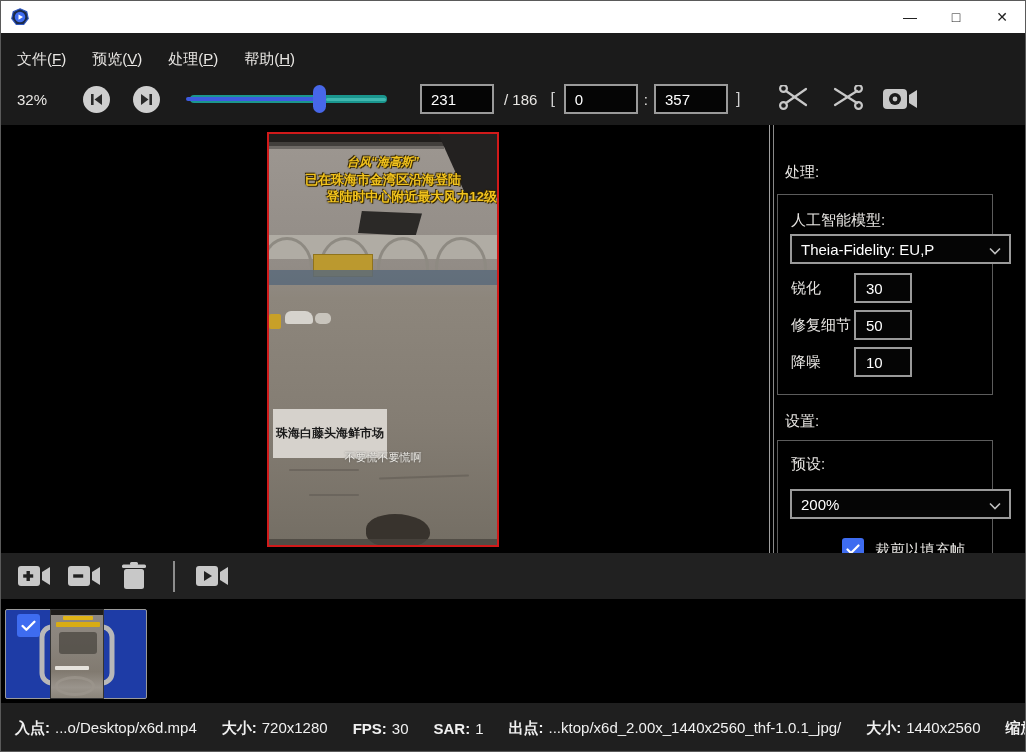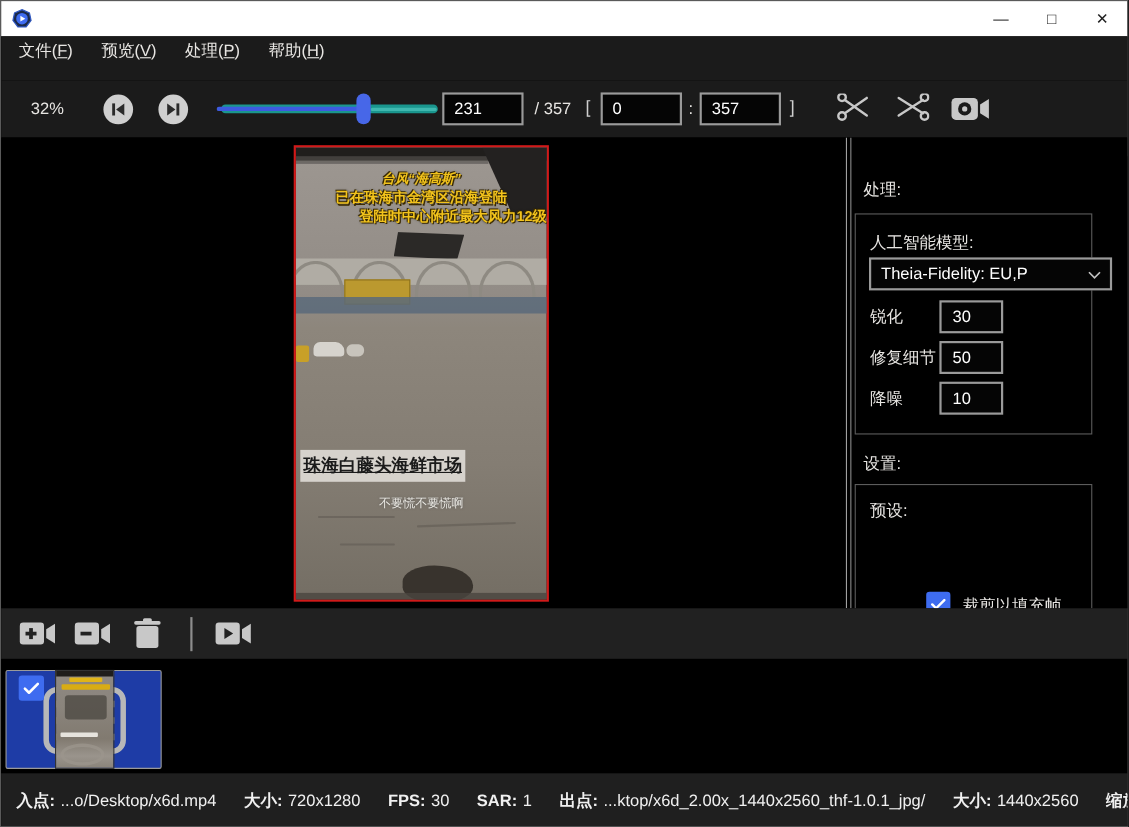--- a/index.html
+++ b/index.html
@@ -8,39 +8,39 @@
   .window { position:relative; width:1026px; height:752px; background:#000; border:1px solid #5a5a5a; overflow:hidden; }
 
   
   .titlebar { position:absolute; left:0; top:0; width:100%; height:32px; background:#ffffff; display:flex; align-items:center; }
   .logo { width:18px; height:18px; margin-left:10px; }
   .title-text { margin-left:8px; font-size:14px; color:#111; }
   .win-controls { margin-left:auto; display:flex; height:100%; }
   .win-btn { width:46px; height:100%; display:flex; align-items:center; justify-content:center; font-size:14px; color:#222; cursor:default; }
 
   
-  .menubar { position:absolute; left:0; top:32px; width:100%; height:40px; background:#1b1b1b; display:flex; align-items:flex-start; }
+  .menubar { position:absolute; left:0; top:32px; width:100%; height:40px; background:#1b1b1b; display:flex; align-items:flex-end; }
   .menu-item { color:#e8e6e3; font-size:15px; margin-left:22px; padding:4px 2px; }
   .menu-item:first-child { margin-left:14px; }
   .menu-item .u { text-decoration:underline; }
 
   
   .toolbar { position:absolute; left:0; top:72px; width:100%; height:52px; background:#1b1b1b; display:flex; align-items:center; color:#e8e6e3; }
-  .zoom-label { margin-left:27px; font-size:15px; width:36px; }
+  .zoom-label { margin-left:16px; font-size:15px; width:36px; }
   .circle-btn { width:27px; height:27px; border-radius:50%; background:#cfcfcf; display:flex; align-items:center; justify-content:center; }
   .circle-btn svg { display:block; }
   .skip-start-btn { margin-left:30px; }
   .skip-end-btn { margin-left:23px; }
   .slider { position:relative; margin-left:26px; width:205px; height:28px; }
   .slider .track { position:absolute; left:4px; right:4px; top:10px; height:8px; background:#1a968e; border-radius:4px; }
   .slider .done-line { position:absolute; left:0; top:12px; height:4px; background:#3d5be0; border-radius:2px; }
   .slider .rest-line { position:absolute; top:13px; height:3px; background:#3fb8b0; border-radius:2px; }
   .slider .handle { position:absolute; top:0; width:13px; height:28px; background:#4767e8; border-radius:7px; }
   .frame-input, .range-input { height:30px; background:#050505; border:2px solid #9a9a9a; color:#fff; font-size:15px; font-family:"Liberation Sans", sans-serif; padding-left:9px; width:74px; }
-  .frame-input { margin-left:0; }
+  .frame-input { margin-left:29px; }
   .total-label { margin-left:10px; font-size:15px; }
   .bracket { font-size:16px; color:#cfcfcf; }
   .b-open { margin-left:13px; }
   .range-start { margin-left:9px; }
   .colon { margin-left:6px; font-size:15px; }
   .range-end { margin-left:6px; }
   .b-close { margin-left:8px; }
   .tool-icon { color:#c8c8c8; display:flex; align-items:center; }
   .trim-btn { margin-left:38px; }
   .split-btn { margin-left:21px; }
@@ -60,21 +60,21 @@
   .pv-h2 { top:37px; font-size:13px; }
   .pv-h3 { top:54px; font-size:13px;text-align:right; }
   .pv-mirror { left:89px; top:77px; width:64px; height:25px; background:#2b2927; clip-path:polygon(6% 0,100% 10%,90% 100%,0 88%); }
   .pv-bridge { left:0; top:101px; width:100%; height:24px; background:#b0aca4; }
   .pv-arch { position:absolute; top:2px; width:52px; height:34px; border:3px solid #8e8a82; border-bottom:none; border-radius:50% 50% 0 0 / 90% 90% 0 0; }
   .pv-truck { left:44px; top:120px; width:60px; height:23px; background:#bb992f; border:1px solid #8f731d; }
   .pv-barrier { left:0; top:136px; width:100%; height:15px; background:#5a6a7a; opacity:.85; }
   .pv-car1 { left:16px; top:177px; width:28px; height:13px; background:#dedbd6; border-radius:6px 8px 3px 3px; opacity:.9; }
   .pv-car2 { left:46px; top:179px; width:16px; height:11px; background:#d2cfc8; border-radius:5px; opacity:.85; }
   .pv-yellowbit { left:0; top:180px; width:12px; height:15px; background:#c8a028; border-radius:2px; }
-  .pv-market { left:4px; top:275px; background:#d6d2cc; color:#1b1b1b; font-size:16px; font-weight:bold; padding:4px 3px;text-decoration:underline; }
+  .pv-market { left:4px; top:275px; background:#d6d2cc; color:#1b1b1b; font-size:12px; font-weight:bold; padding:16px 3px; }
   .pv-caption { left:0; top:316px; width:100%; text-align:center; color:#eceae4; font-size:11px; text-shadow:0 0 2px #555; }
   .pv-streak { height:2px; background:#5f5a52; opacity:.55; border-radius:2px; }
   .pv-blob { left:97px; top:380px; width:64px; height:33px; background:#38332d; border-radius:45% 55% 40% 40%; }
   .pv-shore { left:0; top:405px; width:100%; height:10px; background:#4a453e; opacity:.8; }
 
   
   .splitter { position:absolute; left:768px; top:0; width:6px; height:100%; }
   .splitter .l1 { position:absolute; left:0; top:0; width:1px; height:100%; background:#a0a0a0; }
   .splitter .l2 { position:absolute; left:4px; top:0; width:1px; height:100%; background:#8a8a8a; }
 
@@ -163,21 +163,21 @@
     </div>
 
     <div class="slider">
       <div class="track"></div>
       <div class="done-line" style="width:133px;"></div>
       <div class="rest-line" style="left:140px; width:60px;"></div>
       <div class="handle" style="left:127px;"></div>
     </div>
 
     <input class="frame-input" value="231" style="">
-    <span class="total-label">/ 357</span>
+    <span class="total-label">/ 186</span>
 
     <span class="bracket b-open">[</span>
     <input class="range-input range-start" value="0" style="">
     <span class="colon">:</span>
     <input class="range-input range-end" value="357" style="">
     <span class="bracket b-close">]</span>
 
     <span class="tool-icon trim-btn">
       <svg width="32" height="28" viewBox="0 0 32 28" fill="none" stroke="currentColor" stroke-width="2.2" stroke-linecap="round">
         <line x1="28" y1="4" x2="8" y2="18"></line>
@@ -263,20 +263,28 @@
         <div class="param-row" style="top:152px;">
           <span class="param-label">降噪</span>
           <input class="param-input" value="10" style="">
         </div>
       </div>
 
       <div class="panel-heading heading-settings">设置:</div>
 
       <div class="groupbox group-settings">
         <div class="group-label" style="top:14px;">预设:</div>
+        <div class="dropdown" style="top:48px;">
+          <span class="dd-text">200%</span>
+          <span class="chev">
+            <svg width="12" height="8" viewBox="0 0 12 8" fill="none" stroke="currentColor" stroke-width="1.6">
+                <path d="M1 1.5 L6 6.5 L11 1.5"></path>
+              </svg>
+          </span>
+        </div>
         <div class="checkbox-row" style="top:97px;align-items:flex-end;">
           <span class="checkbox">
             <svg width="14" height="11" viewBox="0 0 14 11" fill="none" stroke="#fff" stroke-width="2.2" stroke-linecap="round" stroke-linejoin="round">
                 <path d="M1.5 5.5 L5 9 L12.5 1.5"></path>
               </svg>
           </span>
           <span class="checkbox-label">裁剪以填充帧</span>
         </div>
       </div>
     </div>

